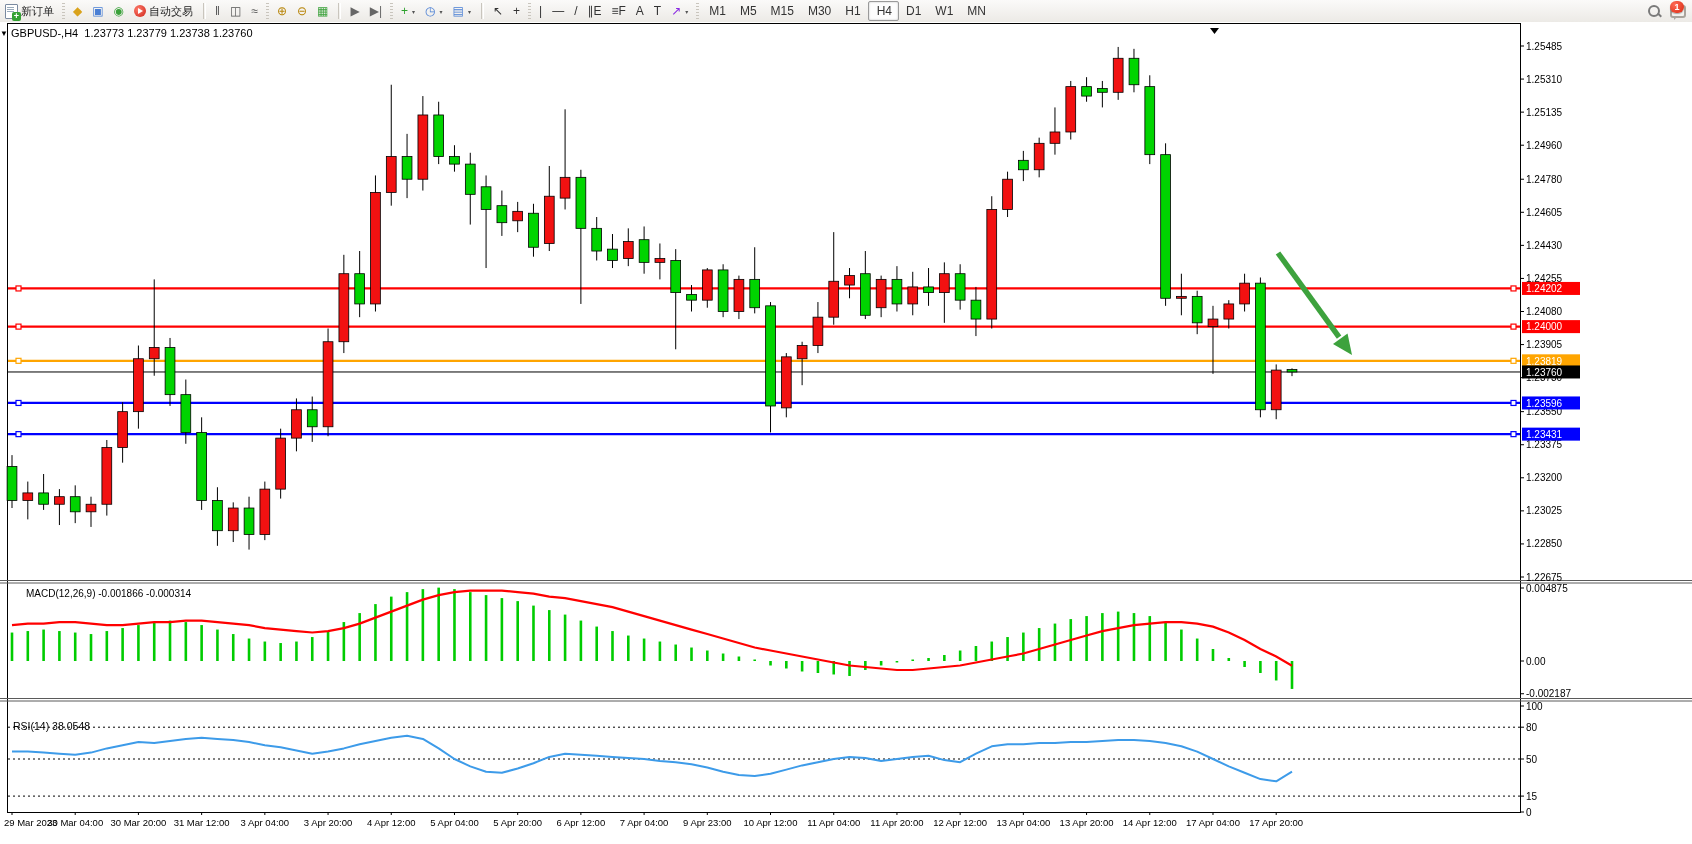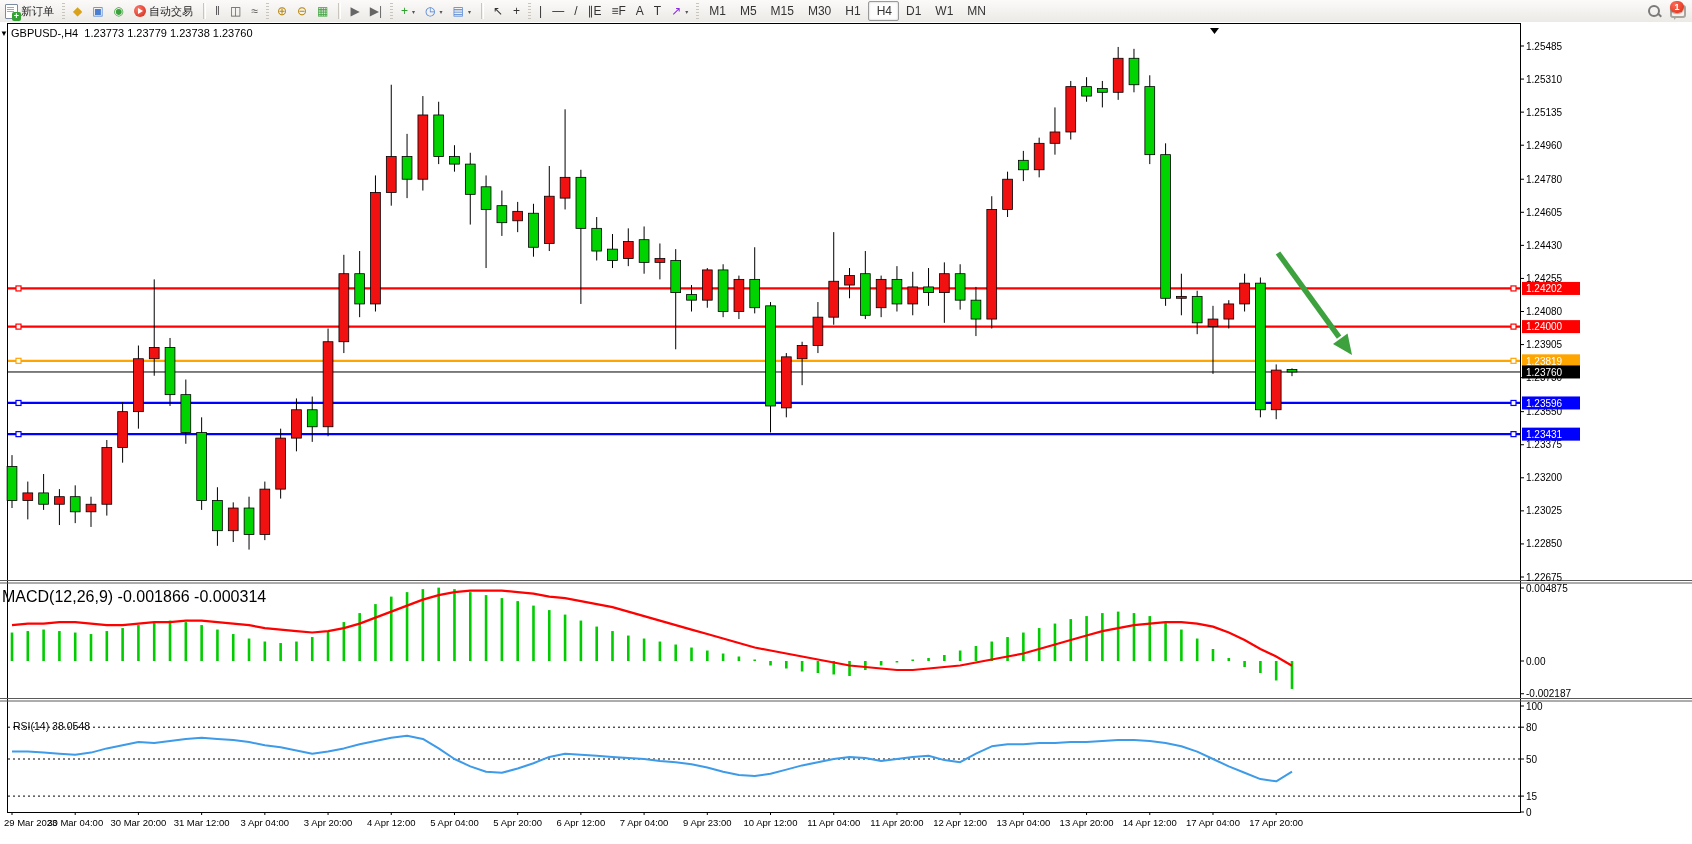--- a/index.html
+++ b/index.html
@@ -30,21 +30,21 @@
   .ic-chat::after{content:"";position:absolute;left:2px;bottom:-4px;border-top:4px solid #a9a49c;border-right:4px solid transparent;}
   #notif-badge{position:absolute;right:2px;top:1px;min-width:12px;height:12px;border-radius:7px;background:radial-gradient(circle at 35% 30%,#ff6a55,#d92b12);
     color:#fff;font-size:9px;font-weight:bold;text-align:center;line-height:12px;padding:0 1px;box-shadow:0 1px 1px rgba(0,0,0,.3);}
   #tb-right{position:absolute;right:6px;top:0;height:22px;display:flex;align-items:center;gap:10px;}
   
   #chart-wrap{position:absolute;left:0;top:22px;width:1692px;height:822px;background:#fff;}
   #chart-svg{position:absolute;left:0;top:0;}
   .overlay-label{position:absolute;font-size:11px;color:#000;white-space:pre;}
   #symbol-line{left:0;top:5px;}
   #symbol-line .tri{font-size:8px;vertical-align:1px;}
-  #macd-label{left:2px;top:566px;font-size:16px;}
+  #macd-label{left:26px;top:566px;font-size:10px;}
   #rsi-label{left:13px;top:684px;font-size:10.5px;margin-top:14px;}
 </style>
 </head>
 <body>
 
 <div id="toolbar">
     <div class="tb-group">
       <div class="tb-btn">
         <span class="ic ic-neworder"></span>
         <span>新订单</span>

